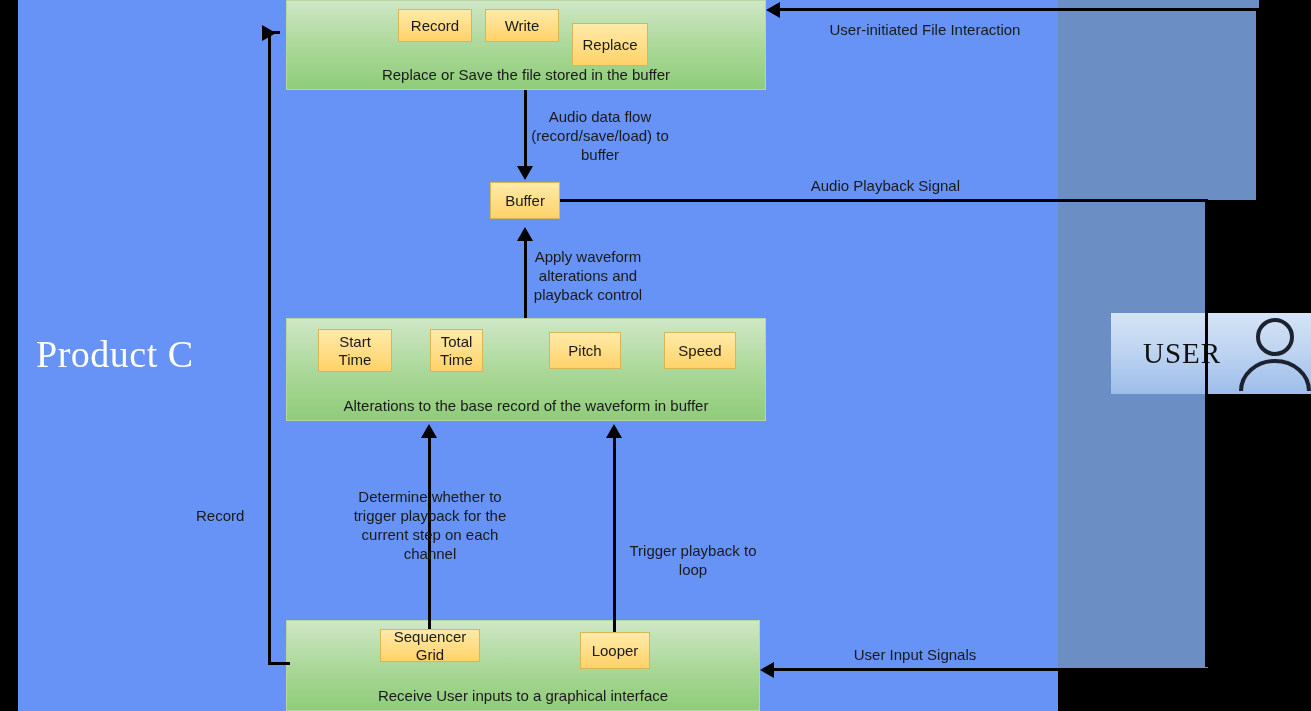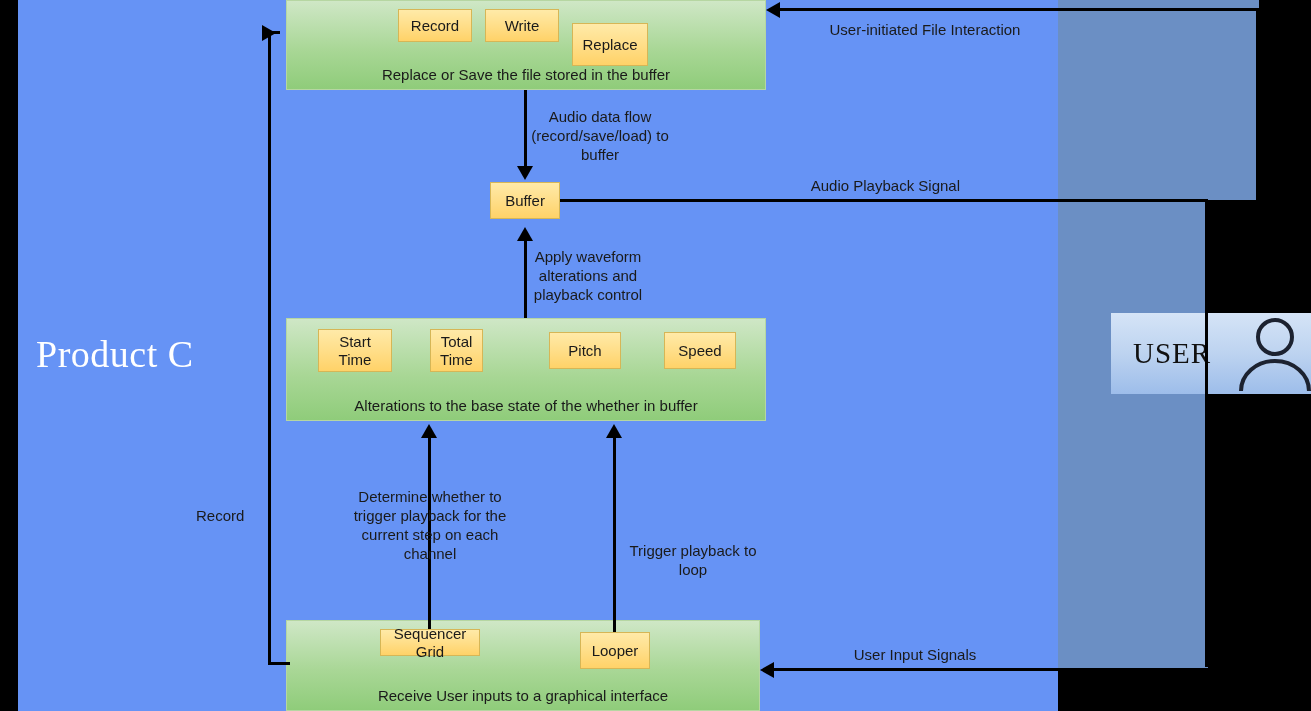--- a/index.html
+++ b/index.html
@@ -88,21 +88,21 @@
     height: 81px;
     box-sizing: border-box;
     background: linear-gradient(to bottom, #d5e4f7 0%, #bdd3f0 50%, #9dbdea 100%);
     display: flex;
     align-items: center;
   }
   .user-label {
     font-family: "Liberation Serif", serif;
     font-size: 29px;
     color: #111111;
-    margin-left: 22px;
+    margin-left: 32px;
     letter-spacing: 1px;
   }
   .user-icon {
     position: absolute;
     right: 6px;
     top: 4px;
   }
 
   
   .ln {
@@ -164,33 +164,33 @@
   <div class="module" style="left:286px; top:0px; width:480px; height:90px;">
     <div class="module-caption" style="top:65px;">Replace or Save the file stored in the buffer</div>
   </div>
   <div class="chip" style="left:398px; top:9px; width:74px; height:33px;">Record</div>
   <div class="chip" style="left:485px; top:9px; width:74px; height:33px;">Write</div>
   <div class="chip" style="left:572px; top:23px; width:76px; height:43px;">Replace</div>
 
   <div class="chip" style="left:490px; top:182px; width:70px; height:37px;">Buffer</div>
 
   <div class="module" style="left:286px; top:318px; width:480px; height:103px;">
-    <div class="module-caption" style="top:78px;">Alterations to the base state of the whether in buffer</div>
+    <div class="module-caption" style="top:78px;">Alterations to the base record of the waveform in buffer</div>
   </div>
   <div class="chip" style="left:318px; top:329px; width:74px; height:43px;">Start
 Time</div>
   <div class="chip" style="left:430px; top:329px; width:53px; height:43px;">Total
 Time</div>
   <div class="chip" style="left:549px; top:332px; width:72px; height:37px;">Pitch</div>
   <div class="chip" style="left:664px; top:332px; width:72px; height:37px;">Speed</div>
 
   <div class="module" style="left:286px; top:620px; width:474px; height:91px;">
     <div class="module-caption" style="top:66px;">Receive User inputs to a graphical interface</div>
   </div>
-  <div class="chip" style="left:380px; top:629px; width:100px; height:27px;">Sequencer
+  <div class="chip" style="left:380px; top:629px; width:100px; height:33px;">Sequencer
 Grid</div>
   <div class="chip" style="left:580px; top:632px; width:70px; height:37px;">Looper</div>
 
   <div class="user-box">
     <span class="user-label">USER</span>
     <span class="user-icon">
       <svg width="80" height="74" viewBox="0 0 80 74">
         <circle cx="40" cy="20" r="17" fill="none" stroke="#1c2230" stroke-width="4"></circle>
         <path d="M6 74 A34 30 0 0 1 74 74" fill="none" stroke="#1c2230" stroke-width="4"></path>
       </svg>

